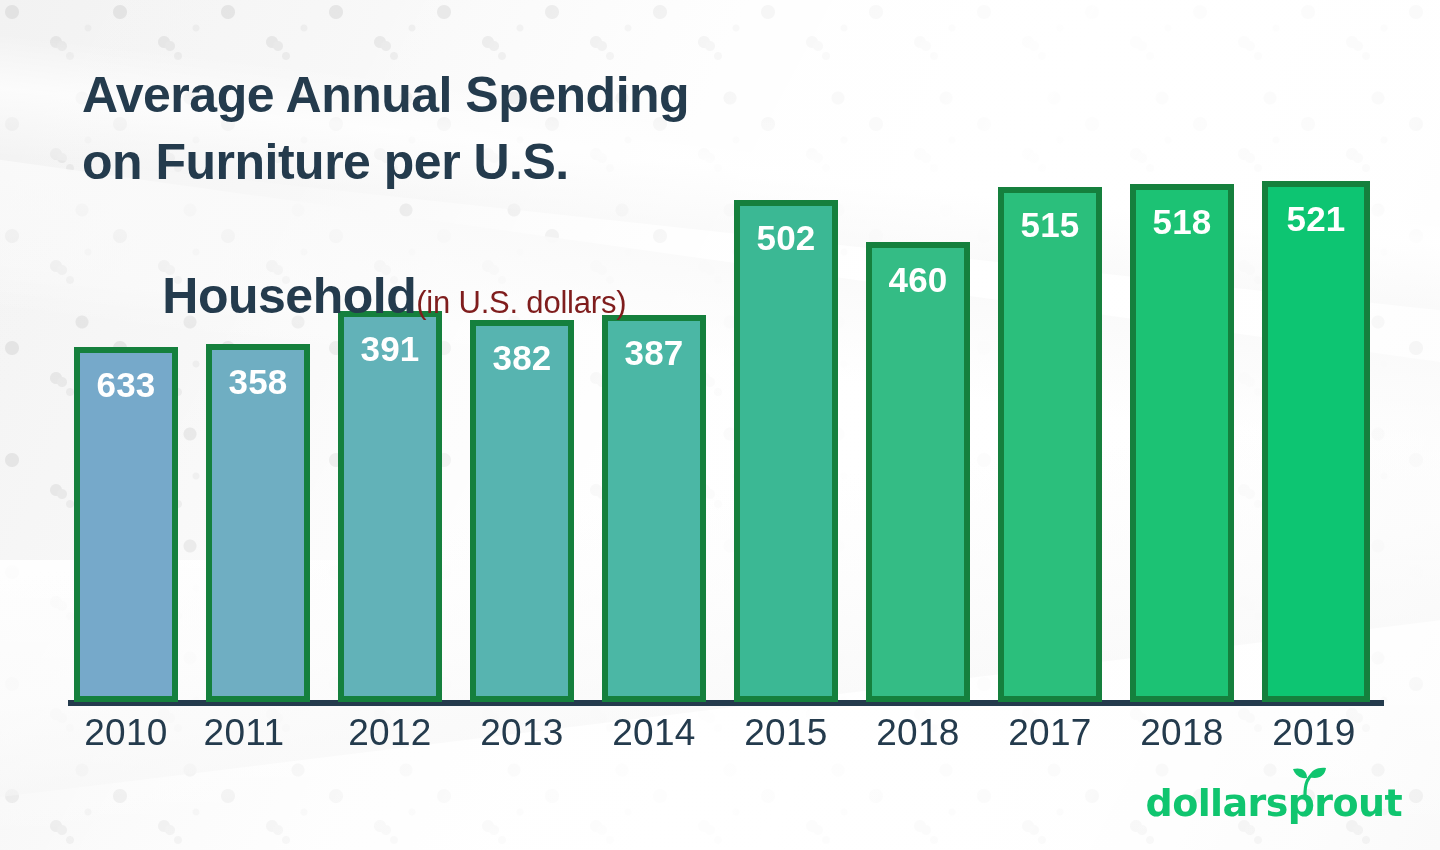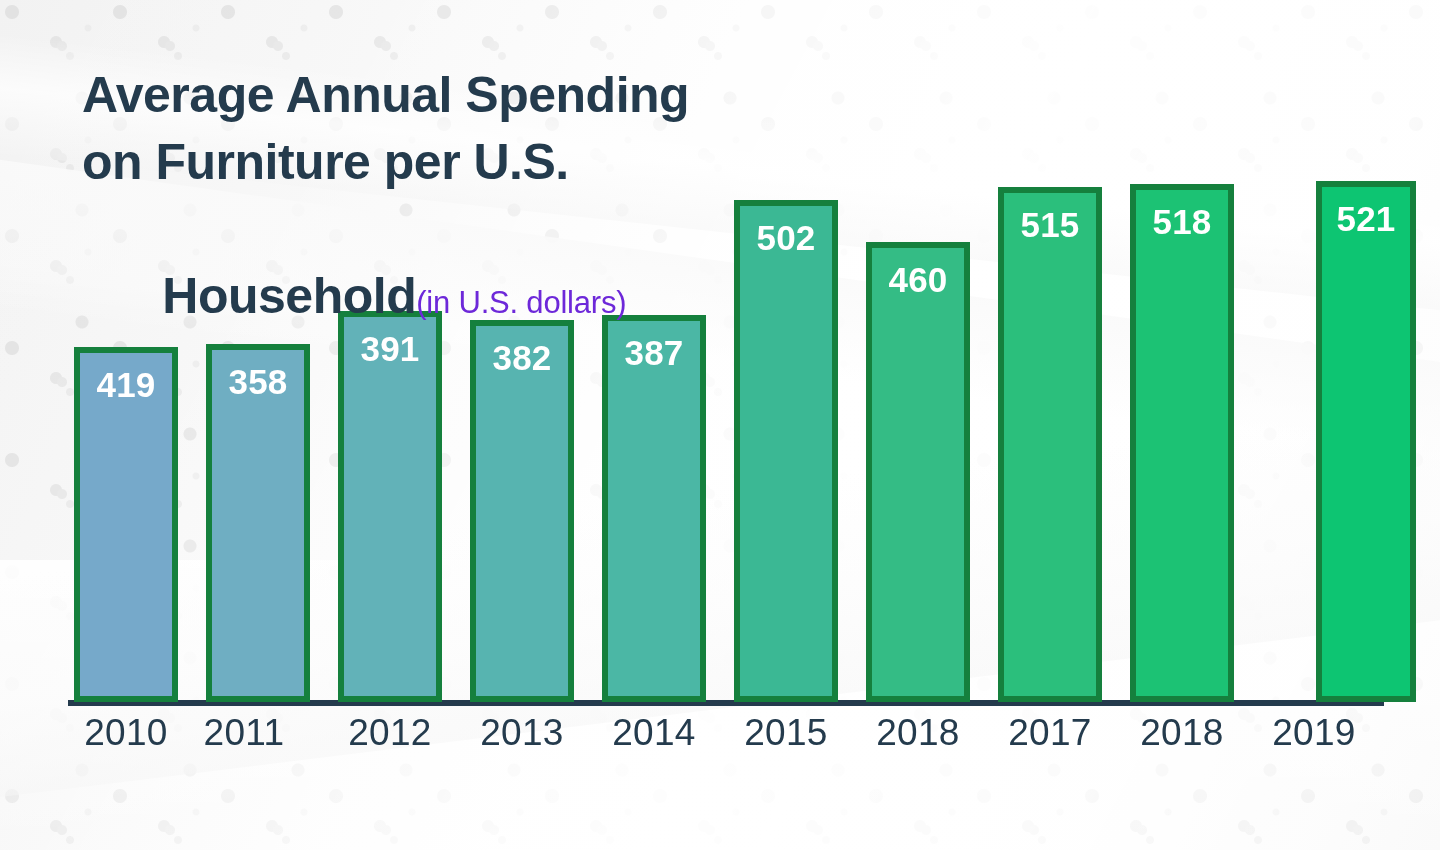--- a/index.html
+++ b/index.html
@@ -71,21 +71,21 @@
     font-size: 50px;
     font-weight: 700;
     line-height: 1.34;
     color: #243B4D;
     letter-spacing: -0.5px;
     white-space: pre;
   }
   .title-sub {
     font-size: 31px;
     font-weight: 400;
-    color: #6d28d9;
+    color: #7f1d1d;
     letter-spacing: -0.2px;
     text-align: center;
   }
 
   
   .chart {
     position: absolute;
     left: 0; top: 0;
     width: 1440px; height: 850px;
     z-index: 5;
@@ -168,21 +168,21 @@
     <div class="title-line">on Furniture per U.S.</div>
     <div class="title-line">
       <span>Household</span><span class="title-sub">(in U.S. dollars)</span>
     </div>
   </div>
 
   <div class="chart">
     <div class="axis-line"></div>
     <div id="bars-layer">
         <div class="bar" style="left: 74px; width: 104px; height: 355px; background: rgb(118, 169, 202);">
-          <div class="bar-label">419</div>
+          <div class="bar-label">633</div>
         </div>
         <div class="bar" style="left: 206px; width: 104px; height: 358px; background: rgb(111, 174, 194); margin-top: 39px;">
           <div class="bar-label">358</div>
         </div>
         <div class="bar" style="left: 338px; width: 104px; height: 391px; background: rgb(98, 178, 184);">
           <div class="bar-label">391</div>
         </div>
         <div class="bar" style="left: 470px; width: 104px; height: 382px; background: rgb(87, 180, 176);">
           <div class="bar-label">382</div>
         </div>
@@ -194,32 +194,40 @@
         </div>
         <div class="bar" style="left: 866px; width: 104px; height: 460px; background: rgb(52, 188, 133);">
           <div class="bar-label">460</div>
         </div>
         <div class="bar" style="left: 998px; width: 104px; height: 515px; background: rgb(43, 191, 124);">
           <div class="bar-label">515</div>
         </div>
         <div class="bar" style="left: 1130px; width: 104px; height: 518px; background: rgb(28, 194, 116);">
           <div class="bar-label">518</div>
         </div>
-        <div class="bar" style="left: 1316px; width: 100px; height: 521px; background: rgb(13, 197, 114); padding-left: 34px;">
+        <div class="bar" style="left: 1262px; width: 108px; height: 521px; background: rgb(13, 197, 114); padding-left: 34px;">
           <div class="bar-label">521</div>
         </div>
       </div>
     <div id="ticks-layer">
         <div class="tick-label" style="left: 74px; width: 104px;">2010</div>
         <div class="tick-label" style="left: 192px; width: 104px;">2011</div>
         <div class="tick-label" style="left: 338px; width: 104px;">2012</div>
         <div class="tick-label" style="left: 470px; width: 104px;">2013</div>
         <div class="tick-label" style="left: 602px; width: 104px;">2014</div>
         <div class="tick-label" style="left: 734px; width: 104px;">2015</div>
         <div class="tick-label" style="left: 866px; width: 104px;">2018</div>
         <div class="tick-label" style="left: 998px; width: 104px;">2017</div>
         <div class="tick-label" style="left: 1130px; width: 104px;">2018</div>
         <div class="tick-label" style="left: 1262px; width: 104px;">2019</div>
       </div>
   </div>
 
+  <div class="logo">
+    <svg class="logo-leaf" viewBox="0 0 44 30">
+      <path d="M21 29 C21 18, 23 12, 30 7" stroke="#10c56f" stroke-width="3.2" fill="none" stroke-linecap="round"></path>
+      <path d="M23 12 C16 13, 11 9, 9 3 C17 1, 23 4, 23 12 Z" fill="#10c56f"></path>
+      <path d="M25 11 C27 4, 34 1, 42 2 C41 10, 34 14, 25 11 Z" fill="#10c56f"></path>
+    </svg>
+    <span class="logo-text">dollarsprout</span>
+  </div>
 
 </div>
 
 </body></html>

